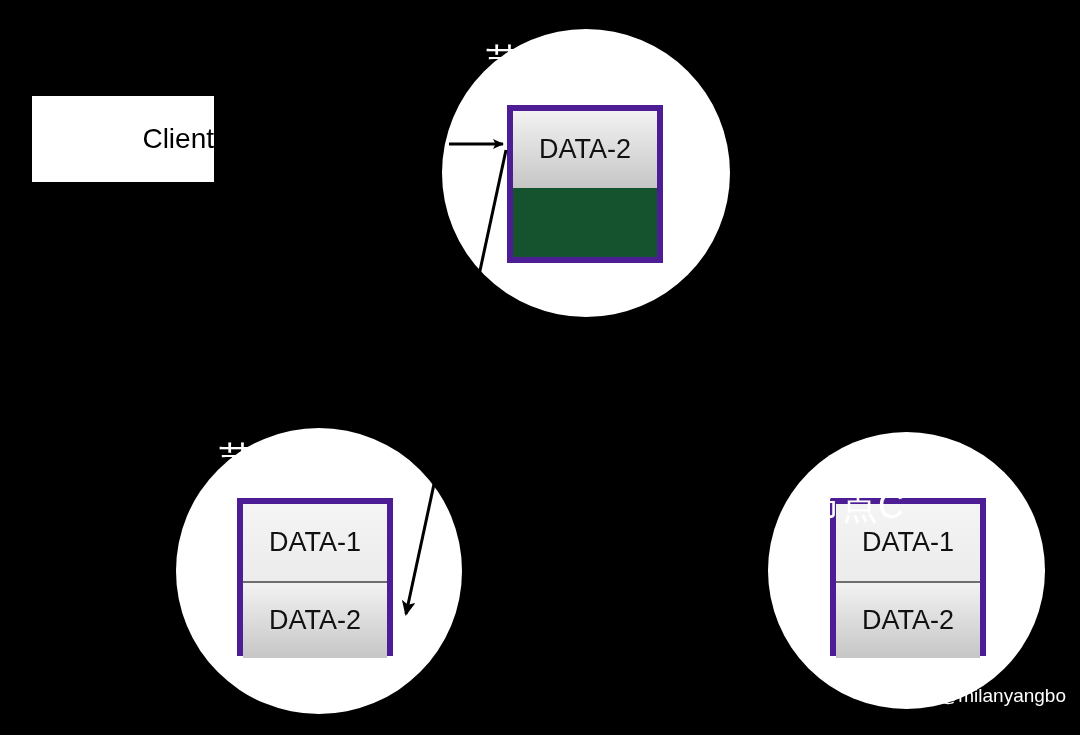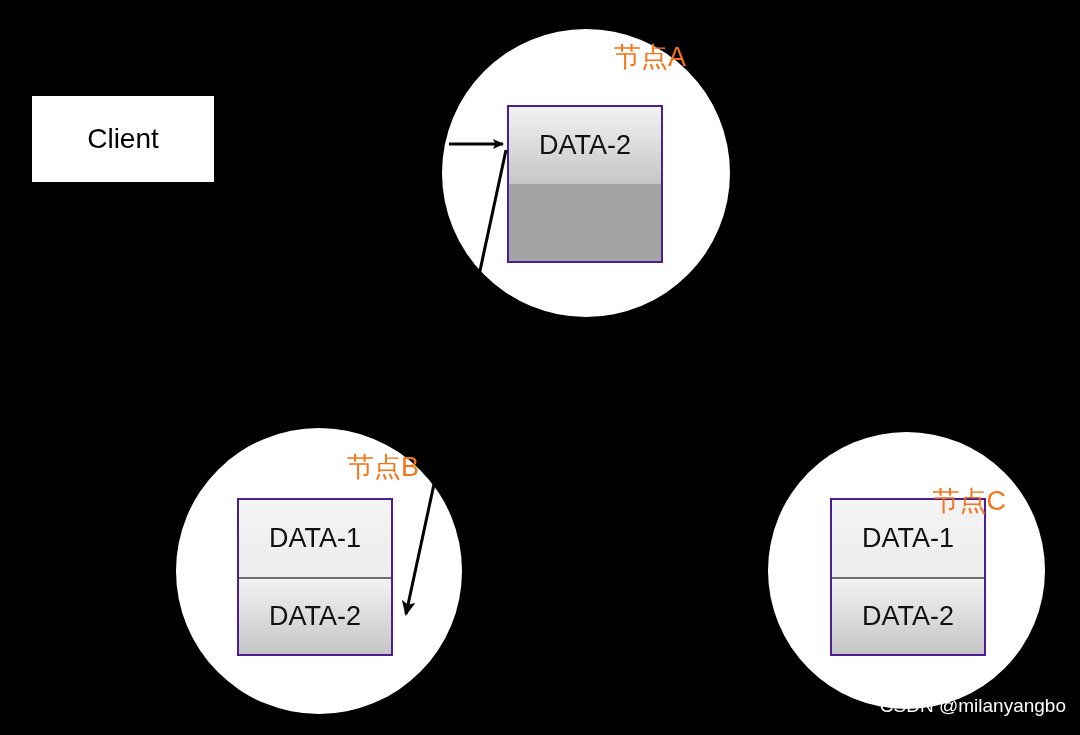--- a/index.html
+++ b/index.html
@@ -29,47 +29,47 @@
   }
   .node-circle {
     position: absolute;
     border-radius: 50%;
     background: #ffffff;
     z-index: 2;
   }
   .node-label {
     position: absolute;
     z-index: 6;
-    color: #f97316;
-    font-size: 27px;
+    color: #ffffff;
+    font-size: 36px;
     line-height: 1;
     white-space: nowrap;
-    text-align: right;
+    text-align: left;
   }
   .client-box {
     position: absolute;
     background: #ffffff;
     border: 2px solid #000000;
     box-sizing: border-box;
     z-index: 3;
     display: flex;
     align-items: center;
     justify-content: center;
   }
   .client-box .client-text {
     color: #000000;
     font-size: 28px;
     line-height: 1;
   }
   .data-stack {
     position: absolute;
     z-index: 4;
     box-sizing: border-box;
-    border: 2px solid #4c1d95;
-    background: #a3a3a3;
+    border: 6px solid #4c1d95;
+    background: #14532d;
   }
   .data-cell {
     box-sizing: border-box;
     height: 77px;
     display: flex;
     align-items: center;
     justify-content: center;
     color: #111111;
     font-size: 27px;
     line-height: 1;
@@ -80,46 +80,46 @@
   .cell-plain {
     background: #efefef;
     background: linear-gradient(to bottom, #f4f4f4 0%, #ececec 100%);
   }
   .cell-highlight {
     background: linear-gradient(to bottom, #f2f2f2 0%, #c6c6c6 100%);
   }
   .watermark {
     position: absolute;
     right: 14px;
-    bottom: 20px;
+    bottom: 30px;
     z-index: 10;
     color: #ffffff;
     font-size: 19px;
     line-height: 1;
     white-space: nowrap;
   }
 </style>
 </head>
 <body>
 
 <div id="canvas">
 
   <div class="node-circle" style="left:442px; top:29px; width:288px; height:288px;"></div>
 
   <div class="node-circle" style="left:176px; top:428px; width:286px; height:286px;"></div>
 
   <div class="node-circle" style="left:768px; top:432px; width:277px; height:277px;"></div>
 
-  <div class="client-box" style="left:30px; top:94px; width:186px; height:90px;">
+  <div class="client-box" style="left:30px; top:94px; width:186px; height:90px;justify-content:flex-end;">
     <span class="client-text">Client</span>
   </div>
 
   <div class="node-label" style="left:486px; top:44px; width:200px;">节点A</div>
 
-  <div class="node-label" style="left:219px; top:454px; width:200px;">节点B</div>
+  <div class="node-label" style="left:219px; top:442px; width:200px;">节点B</div>
 
   <div class="node-label" style="left:806px; top:445px; width:200px;margin-top:43px;">节点C</div>
 
   <div class="data-stack" style="left:507px; top:105px; width:156px; height:158px;">
     <div class="data-cell cell-highlight">DATA-2</div>
   </div>
 
   <div class="data-stack" style="left:237px; top:498px; width:156px; height:158px;">
     <div class="data-cell cell-plain">DATA-1</div>
     <div class="data-cell cell-highlight">DATA-2</div>

